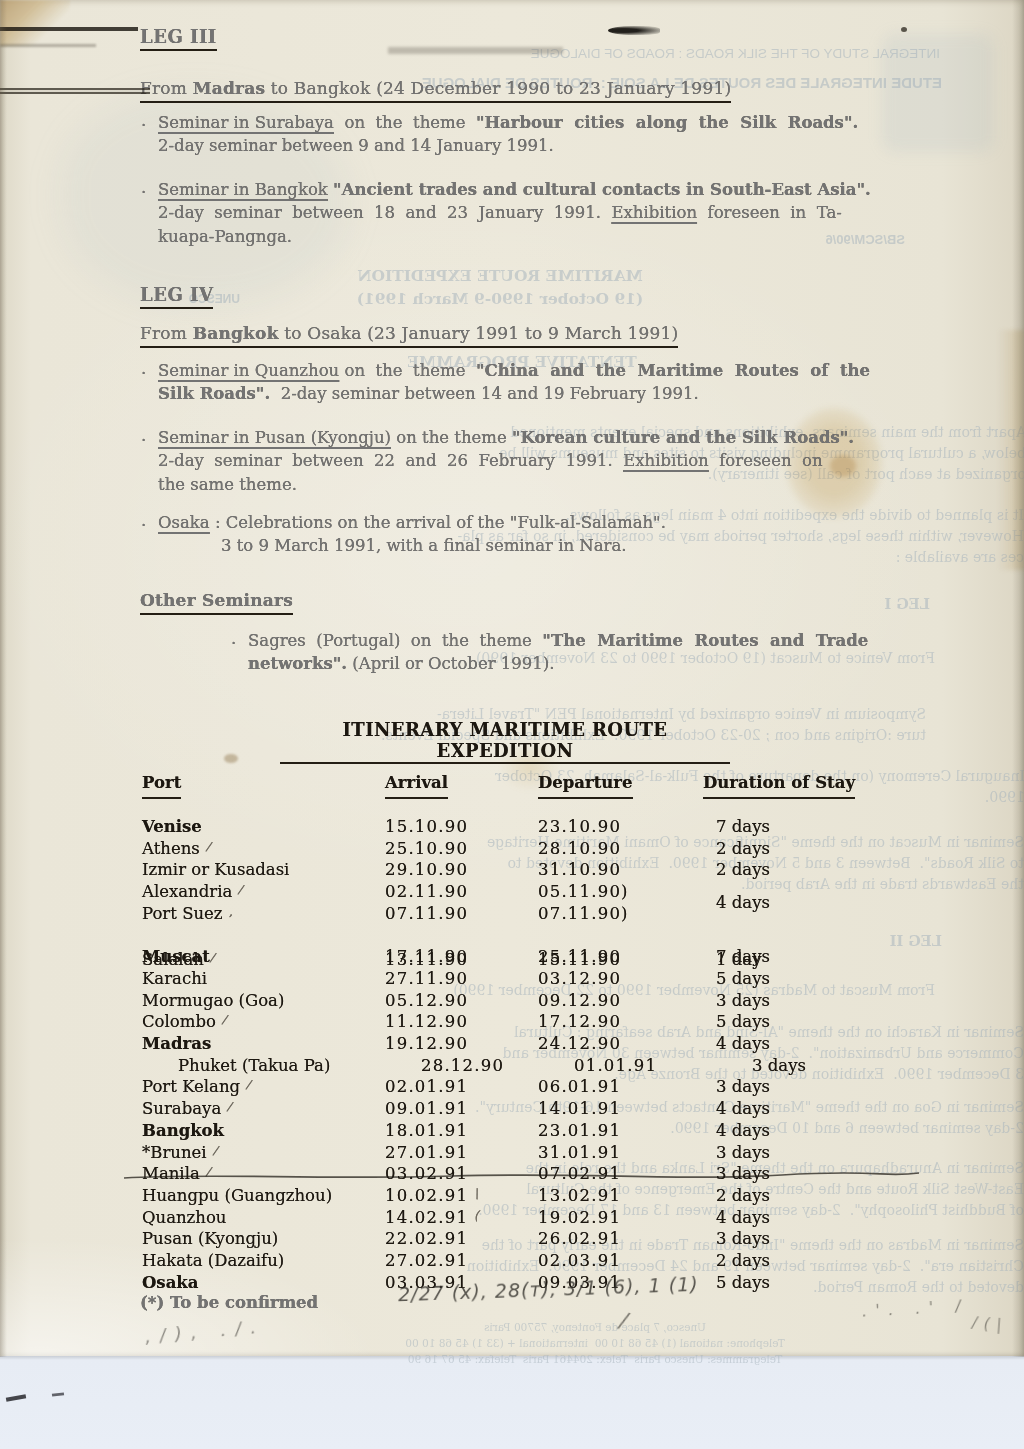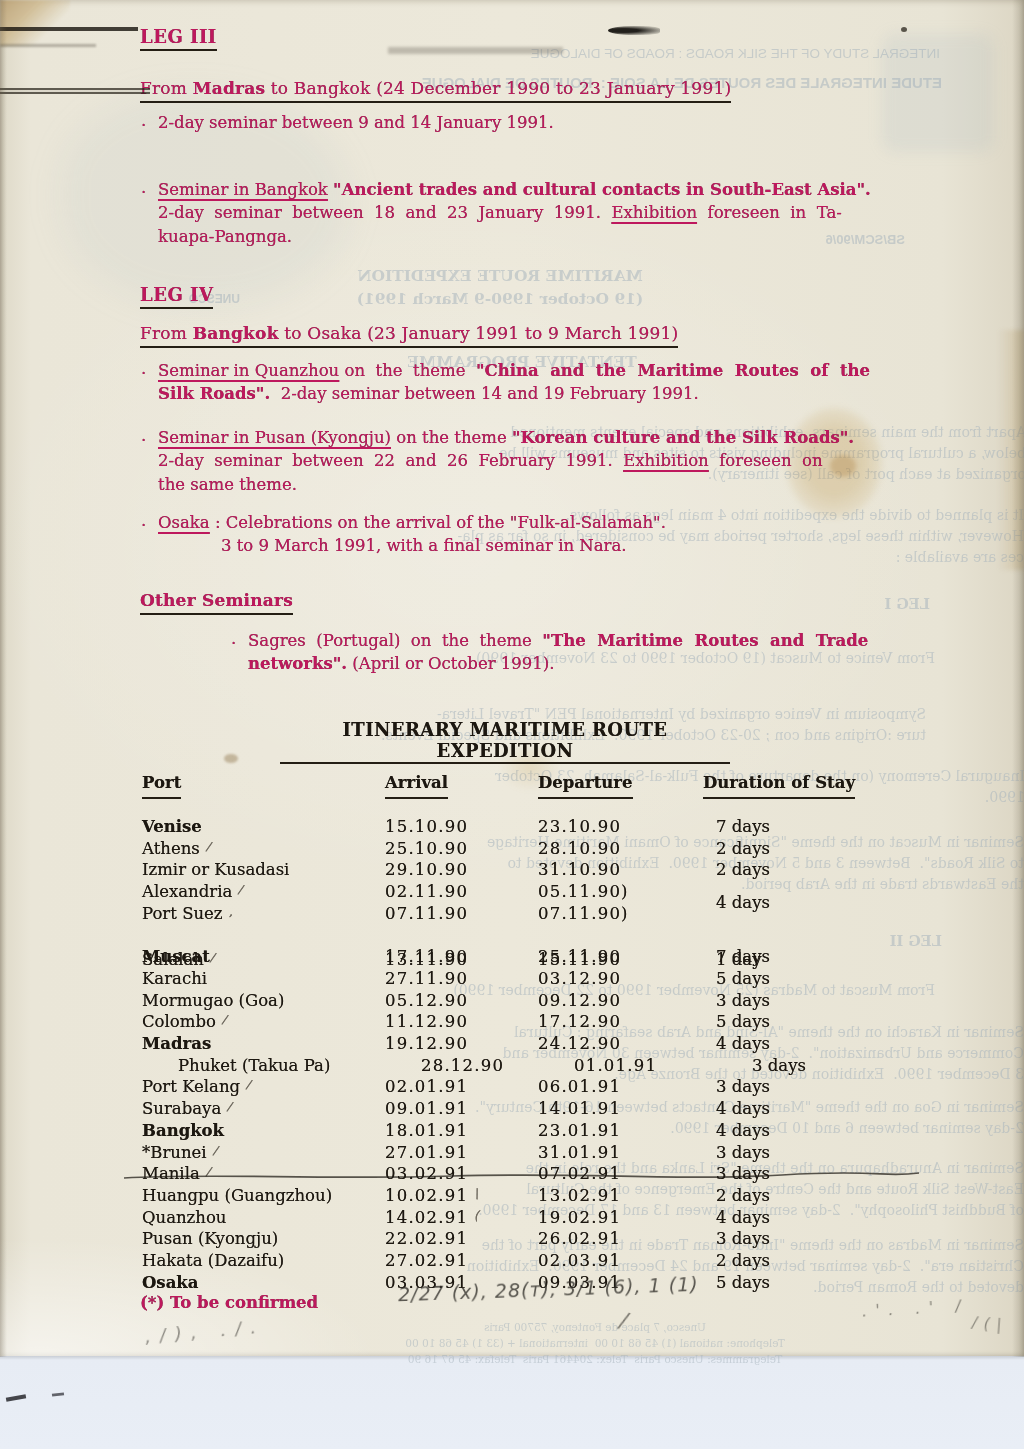--- a/index.html
+++ b/index.html
@@ -10,21 +10,21 @@
     background:
       radial-gradient(ellipse 700px 500px at 45% 40%, rgba(255,255,255,.20), rgba(255,255,255,0) 70%),
       linear-gradient(90deg, #ded9c8 0%, #eae6d8 3%, #ece8da 50%, #e8e4d5 92%, #dcd6c4 100%),
       #eae6d8;
     box-shadow:inset 0 -2px 4px rgba(90,85,70,.25), inset 0 3px 5px rgba(120,110,90,.18);}
   #paper::after{content:"";position:absolute;left:0;bottom:0;width:380px;height:120px;
     background:radial-gradient(ellipse at 10% 100%, rgba(255,255,255,.55), rgba(255,255,255,0) 70%);}
   #scanbed{position:absolute;left:0;top:1356px;width:1024px;height:93px;
     background:linear-gradient(180deg,#c9ced6 0,#e7ecf4 4px,#e9eef6 100%);}
   
-  .blk{position:absolute;white-space:pre;color:#be185d;z-index:3;
+  .blk{position:absolute;white-space:pre;color:#737373;z-index:3;
        text-shadow:0 0 .5px rgba(28,23,16,.7);}
   .h1{font-size:18px;font-weight:bold;letter-spacing:.5px;}
   .h2{font-size:17px;letter-spacing:.2px;}
   .p{font-size:16.5px;}
   .line{line-height:23.4px;}
   .hu{border-bottom:2.2px solid #241e14;padding-bottom:1px;display:inline-block;}
   .b{font-weight:bold;}
   .u{text-decoration:underline;text-decoration-thickness:1.6px;text-underline-offset:3.5px;}
   .dot{position:absolute;left:-17px;top:0;}
   
@@ -132,21 +132,21 @@
 Christian era".  2-day seminar between 19 and 24 December 1990.  Exhibition
 devoted to the Roman Period.</div>
       <div class="bleed ctr" style="left: 380px; top: 1320px; width: 430px; font-size: 10.5px;">Unesco, 7 place de Fontenoy, 75700 Paris
 Telephone: national (1) 45 68 10 00  international + (33 1) 45 68 10 00
 Telegrammes: Unesco Paris  Telex: 204461 Paris  Telefax: 45 67 16 90</div>
     </div>
 
   <div id="typed-layer">
       <div class="blk h1" style="left: 140px; top: 25px;"><div class="line"><span class="hu"><span class="b ">LEG III</span></span></div></div>
       <div class="blk h2" style="left: 140px; top: 77px;"><div class="line"><span class="hu"><span>From </span><span class="b ">Madras</span><span> to Bangkok (24 December 1990 to 23 January 1991)</span></span></div></div>
-      <div class="blk p" style="left: 158px; top: 111px; position: absolute;"><span class="dot">.</span><div class="line"><span>2-day seminar between 9 and 14 January 1991.</span></div></div>
+      <div class="blk p" style="left: 158px; top: 111px; position: absolute;"><span class="dot">.</span><div class="line"><span class="u">Seminar in Surabaya</span><span>  on  the  theme  </span><span class="b ">"Harbour  cities  along  the  Silk  Roads".</span></div><div class="line"><span>2-day seminar between 9 and 14 January 1991.</span></div></div>
       <div class="blk p" style="left: 158px; top: 178px; position: absolute;"><span class="dot">.</span><div class="line"><span class="u">Seminar in Bangkok</span><span> </span><span class="b ">"Ancient trades and cultural contacts in South-East Asia".</span></div><div class="line"><span>2-day  seminar  between  18  and  23  January  1991.  </span><span class="u">Exhibition</span><span>  foreseen  in  Ta-</span></div><div class="line"><span>kuapa-Pangnga.</span></div></div>
       <div class="blk h1" style="left: 140px; top: 283px;"><div class="line"><span class="hu"><span>LEG IV</span></span></div></div>
       <div class="blk h2" style="left: 140px; top: 322px;"><div class="line"><span class="hu"><span>From </span><span class="b ">Bangkok</span><span> to Osaka (23 January 1991 to 9 March 1991)</span></span></div></div>
       <div class="blk p" style="left: 158px; top: 359px; position: absolute;"><span class="dot">.</span><div class="line"><span class="u">Seminar in Quanzhou</span><span> on  the  theme  </span><span class="b ">"China  and  the  Maritime  Routes  of  the</span></div><div class="line"><span class="b ">Silk Roads".</span><span>  2-day seminar between 14 and 19 February 1991.</span></div></div>
       <div class="blk p" style="left: 158px; top: 426px; position: absolute;"><span class="dot">.</span><div class="line"><span class="u">Seminar in Pusan (Kyongju)</span><span> on the theme </span><span class="b ">"Korean culture and the Silk Roads".</span></div><div class="line"><span>2-day  seminar  between  22  and  26  February  1991.  </span><span class="u">Exhibition</span><span>  foreseen  on</span></div><div class="line"><span>the same theme.</span></div></div>
       <div class="blk p" style="left: 158px; top: 511px; position: absolute;"><span class="dot">.</span><div class="line"><span class="u">Osaka</span><span> : Celebrations on the arrival of the "Fulk-al-Salamah".</span></div><div class="line"><span>            3 to 9 March 1991, with a final seminar in Nara.</span></div></div>
       <div class="blk h2" style="left: 140px; top: 589px;"><div class="line"><span class="hu"><span class="b ">Other Seminars</span></span></div></div>
       <div class="blk p" style="left: 248px; top: 629px; position: absolute;"><span class="dot">.</span><div class="line"><span>Sagres  (Portugal)  on  the  theme  </span><span class="b ">"The  Maritime  Routes  and  Trade</span></div><div class="line"><span class="b ">networks".</span><span> (April or October 1991).</span></div></div>
       <div class="blk p" style="left: 140px; top: 1291px;"><div class="line"><span class="b ">(*) To be confirmed</span></div></div>
     </div>

